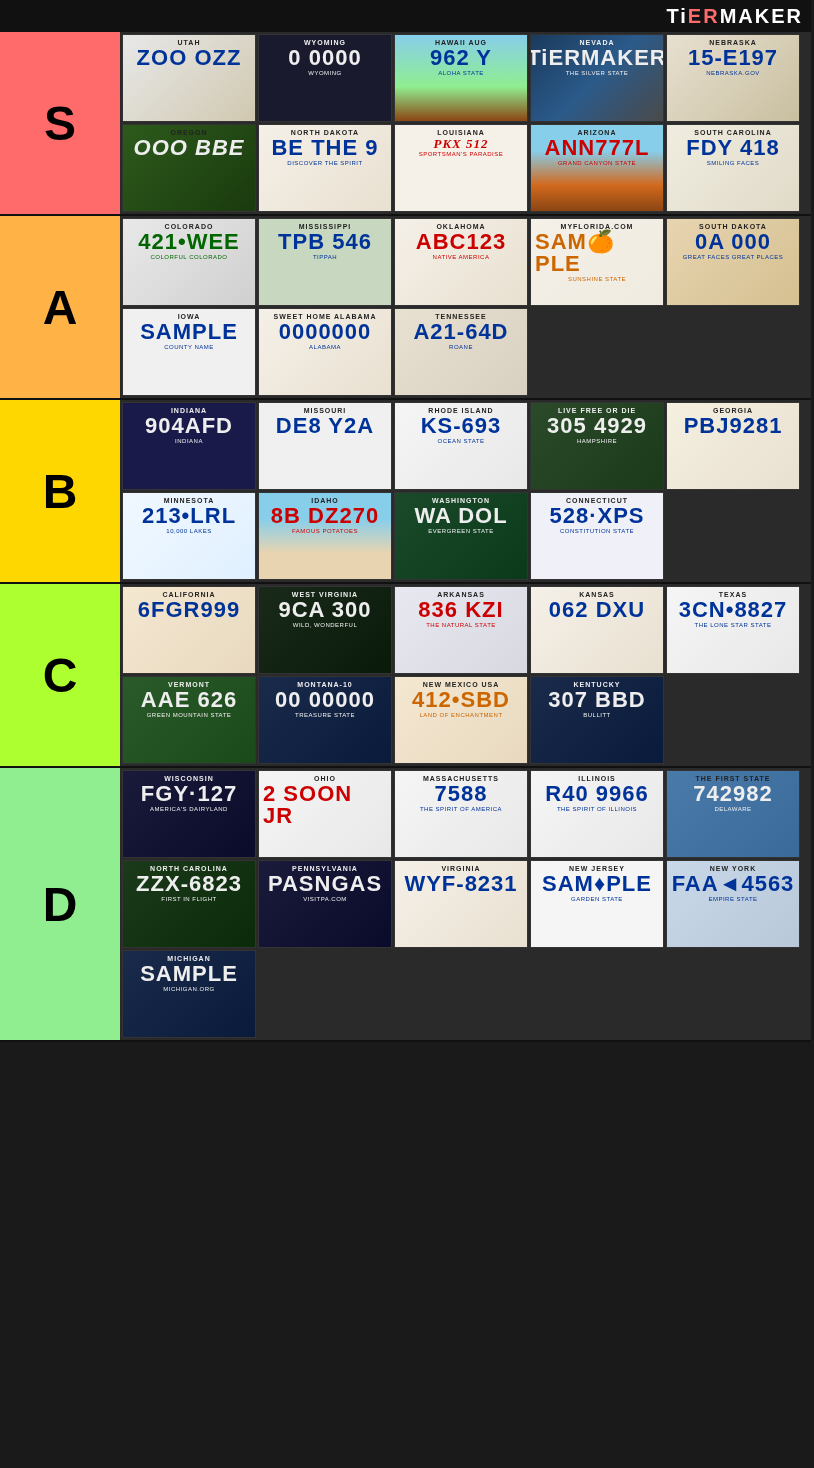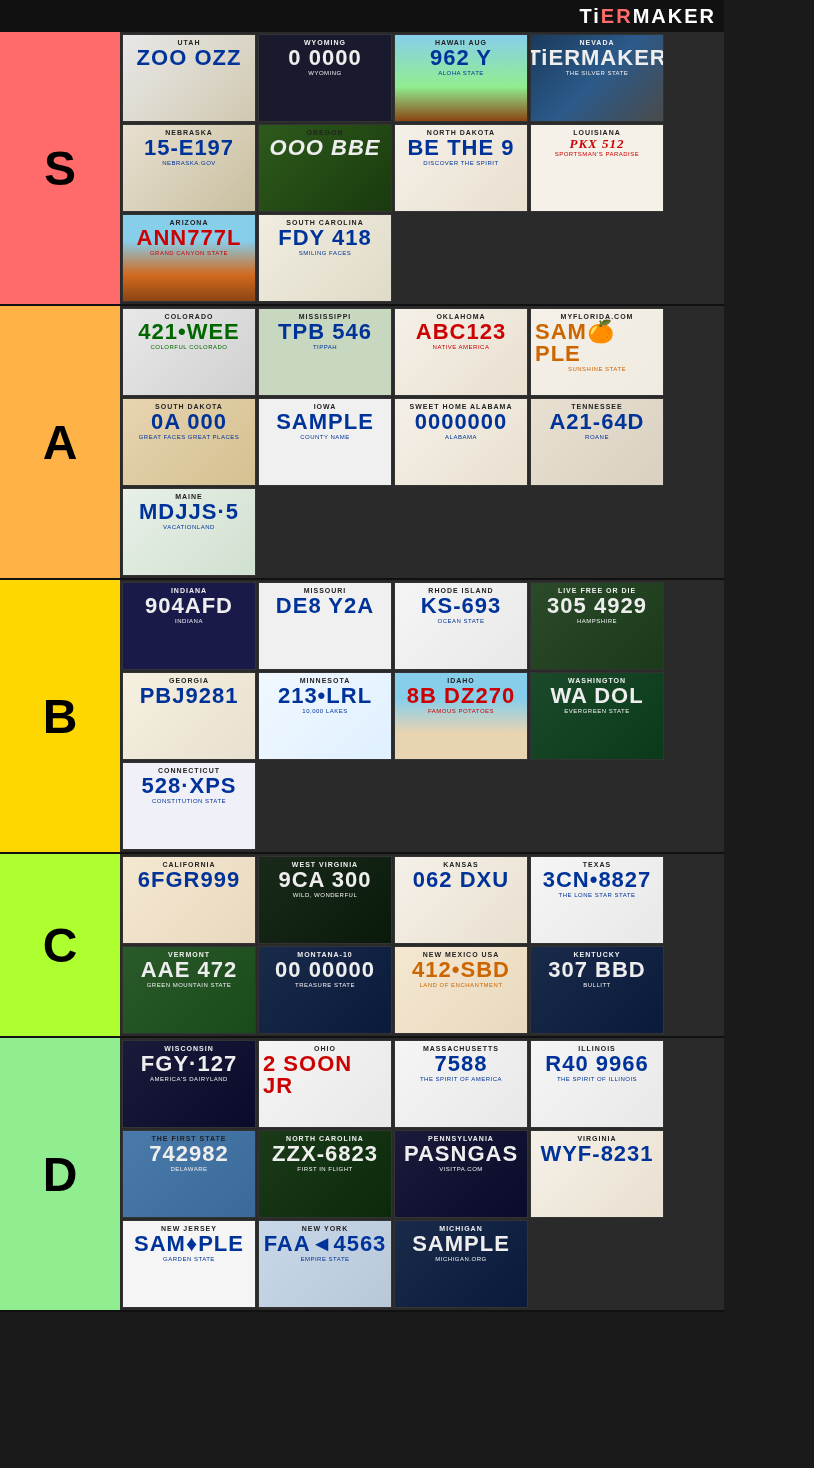--- a/index.html
+++ b/index.html
@@ -5,21 +5,21 @@
     * { margin: 0; padding: 0; box-sizing: border-box; }
     body {
       background: #1a1a1a;
       font-family: Arial, sans-serif;
       width: 814px;
       min-height: 1468px;
     }
     .tier-container {
       display: flex;
       flex-direction: column;
-      width: 724px;
+      width: 811px;
     }
     .tier-row {
       display: flex;
       min-height: 130px;
       border-bottom: 2px solid #111;
     }
     .tier-label {
       width: 120px;
       min-width: 120px;
       display: flex;
@@ -311,27 +311,20 @@
             <div class="plate-sub plate-blue">Alabama</div>
           </div>
         </div>
         <div class="plate plate-tennessee">
           <div class="plate-inner">
             <div class="plate-state plate-light">Tennessee</div>
             <div class="plate-number plate-blue ">A21-64D</div>
             <div class="plate-sub plate-blue">ROANE</div>
           </div>
         </div>
-        <div class="plate plate-maine">
-          <div class="plate-inner">
-            <div class="plate-state plate-light">MAINE</div>
-            <div class="plate-number plate-blue ">MDJJS·5</div>
-            <div class="plate-sub plate-blue">Vacationland</div>
-          </div>
-        </div>
       </div>
     </div>
     <div class="tier-row">
       <div class="tier-label tier-b">B</div>
       <div class="tier-plates">
         <div class="plate plate-indiana">
           <div class="plate-inner">
             <div class="plate-state plate-dark">INDIANA</div>
             <div class="plate-number plate-dark ">904AFD</div>
             <div class="plate-sub plate-dark">INDIANA</div>
@@ -402,37 +395,44 @@
             <div class="plate-number plate-blue ">6FGR999</div>
           </div>
         </div>
         <div class="plate plate-wv">
           <div class="plate-inner">
             <div class="plate-state plate-dark">West Virginia</div>
             <div class="plate-number plate-dark ">9CA 300</div>
             <div class="plate-sub plate-dark">Wild, Wonderful</div>
           </div>
         </div>
+        <div class="plate plate-arkansas">
+          <div class="plate-inner">
+            <div class="plate-state plate-light">Arkansas</div>
+            <div class="plate-number plate-red ">836  KZI</div>
+            <div class="plate-sub plate-red">The Natural State</div>
+          </div>
+        </div>
         <div class="plate plate-kansas">
           <div class="plate-inner">
             <div class="plate-state plate-light">KANSAS</div>
             <div class="plate-number plate-blue ">062 DXU</div>
           </div>
         </div>
         <div class="plate plate-texas">
           <div class="plate-inner">
             <div class="plate-state plate-light">TEXAS</div>
             <div class="plate-number plate-blue ">3CN•8827</div>
             <div class="plate-sub plate-blue">The Lone Star State</div>
           </div>
         </div>
         <div class="plate plate-vermont">
           <div class="plate-inner">
             <div class="plate-state plate-dark">Vermont</div>
-            <div class="plate-number plate-dark ">AAE 472</div>
+            <div class="plate-number plate-dark ">AAE 626</div>
             <div class="plate-sub plate-dark">Green Mountain State</div>
           </div>
         </div>
         <div class="plate plate-montana">
           <div class="plate-inner">
             <div class="plate-state plate-dark">MONTANA-10</div>
             <div class="plate-number plate-dark ">00 00000</div>
             <div class="plate-sub plate-dark">TREASURE STATE</div>
           </div>
         </div>

